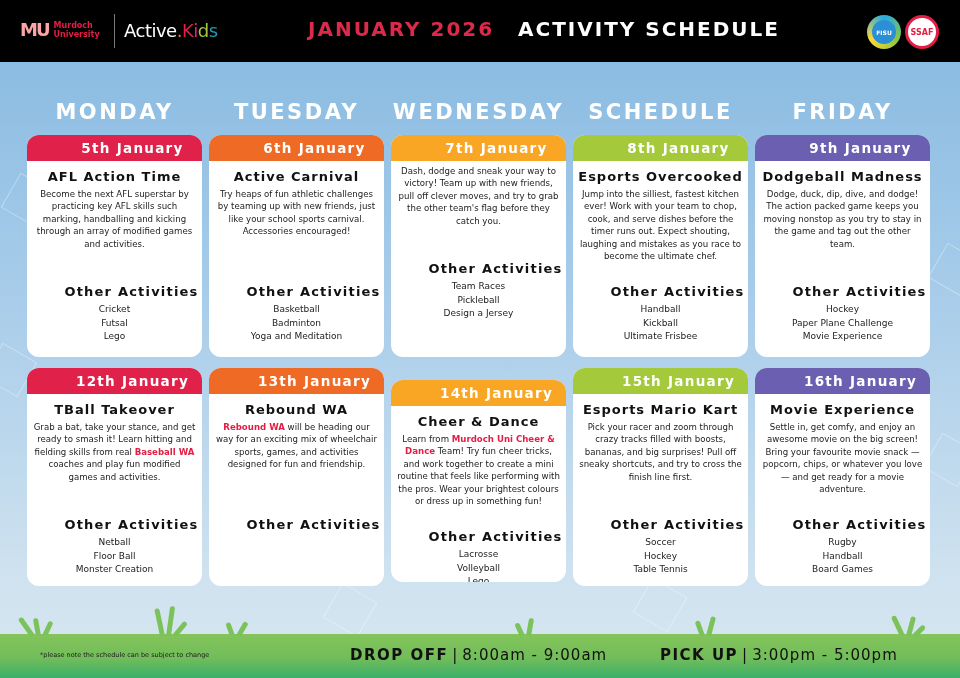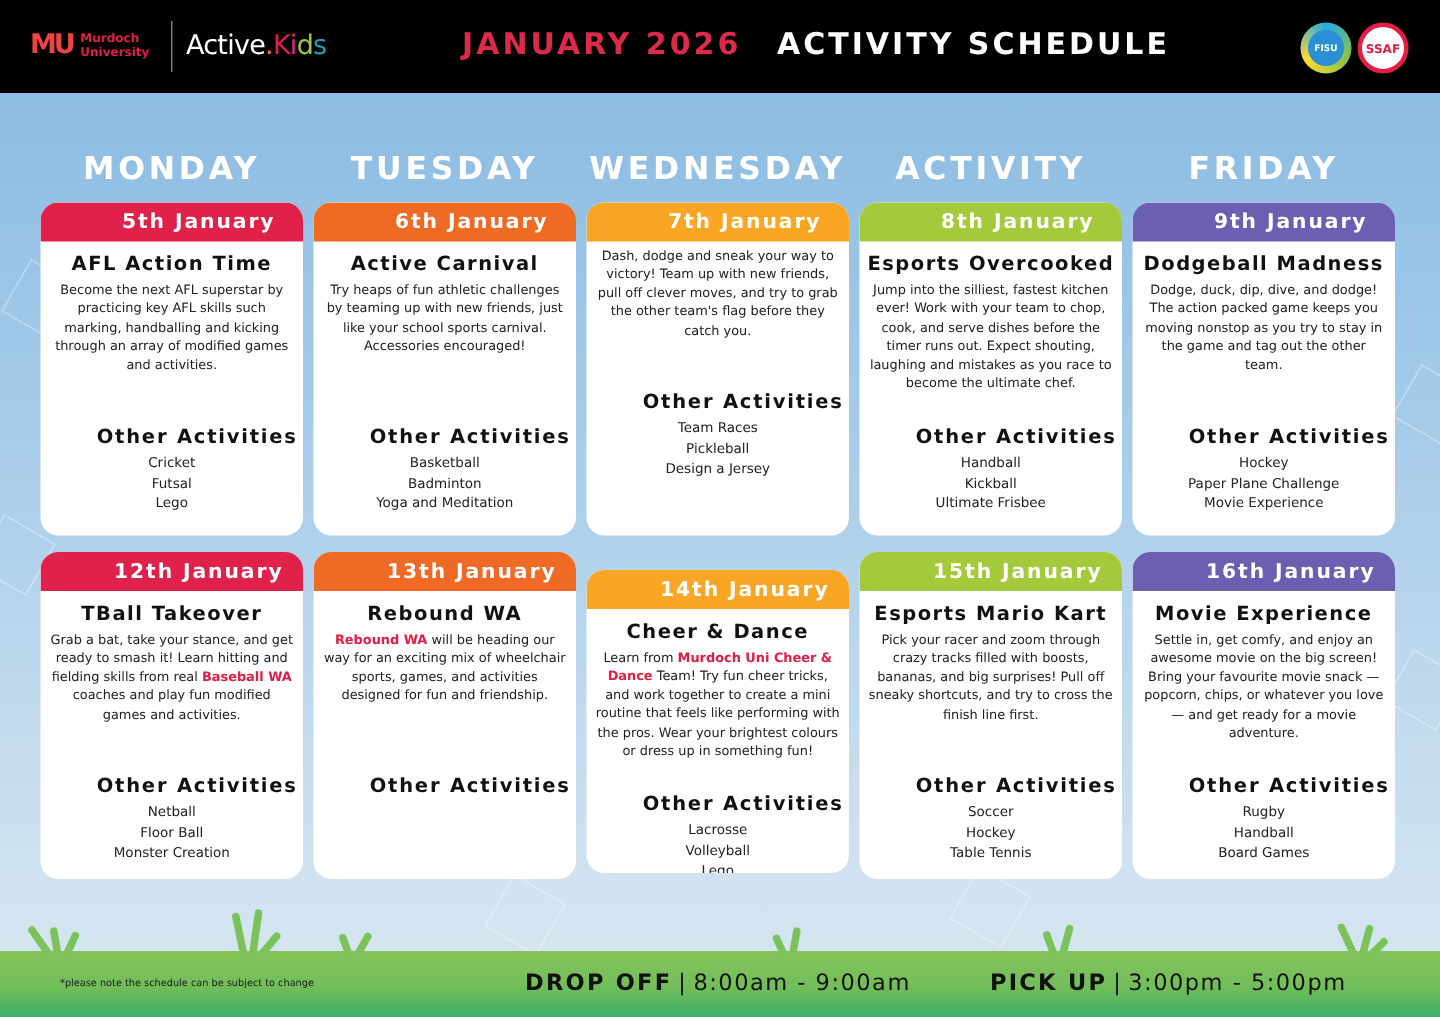--- a/index.html
+++ b/index.html
@@ -8,21 +8,21 @@
     font-family: "DejaVu Sans", sans-serif;
     position: relative;
     background: linear-gradient(180deg, #84b8e0 0%, #a9cdea 45%, #cfe2ef 85%, #d7e7ef 100%);
   }
   
   .topbar {
     position: absolute; left: 0; top: 0; width: 960px; height: 62px;
     background: #000;
   }
   .mu-logo { position: absolute; left: 20px; top: 19px; display: flex; align-items: center; }
-  .mu-mark { color: #ef4444; font-family: "DejaVu Sans", sans-serif; font-weight: 900; font-size: 18px; letter-spacing: -2px; }
+  .mu-mark { color: #fca5a5; font-family: "DejaVu Sans", sans-serif; font-weight: 900; font-size: 18px; letter-spacing: -2px; }
   .mu-text { color: #e31d44; font-size: 8px; font-weight: bold; line-height: 9px; margin-left: 5px; }
   .logo-divider { position: absolute; left: 114px; top: 14px; width: 1px; height: 34px; background: #777; }
   .ak-logo { position: absolute; left: 124px; top: 20px; font-family: "DejaVu Sans", sans-serif; font-weight: normal; font-size: 18px; letter-spacing: -0.5px; }
   .ak-active { color: #fff; }
   .ak-dot { color: #f47b20; }
   .ak-k { color: #e31d44; } .ak-i { color: #e6217f; } .ak-d { color: #a4c639; } .ak-s { color: #1f9bb5; }
   .title-month {
     position: absolute; left: 308px; top: 17px; color: #dc2a4b;
     font-family: "DejaVu Sans", sans-serif; font-weight: bold; font-size: 20px; letter-spacing: 2px; text-align: right;
   }
@@ -107,21 +107,21 @@
 <div class="hex" style="left:8px;top:180px"></div>
 <div class="hex" style="left:-10px;top:350px"></div>
 <div class="hex" style="left:935px;top:250px"></div>
 <div class="hex" style="left:930px;top:440px"></div>
 <div class="hex" style="left:330px;top:590px"></div>
 <div class="hex" style="left:640px;top:585px"></div>
 
 <div class="day-label" style="left:27px">MONDAY</div>
 <div class="day-label" style="left:209px">TUESDAY</div>
 <div class="day-label" style="left:391px">WEDNESDAY</div>
-<div class="day-label" style="left:573px">ACTIVITY</div>
+<div class="day-label" style="left:573px">SCHEDULE</div>
 <div class="day-label" style="left:755px">FRIDAY</div>
 
 <div class="card" style="left:27px;top:135px;height:222px">
   <div class="card-head c-red">5th January</div>
   <div class="card-title">AFL Action Time</div>
   <div class="card-desc">Become the next AFL superstar by practicing key AFL skills such marking, handballing and kicking through an array of modified games and activities.</div>
   <div class="other-title">Other Activities</div>
   <div class="other-list">
     <div>Cricket</div>
     <div>Futsal</div>

